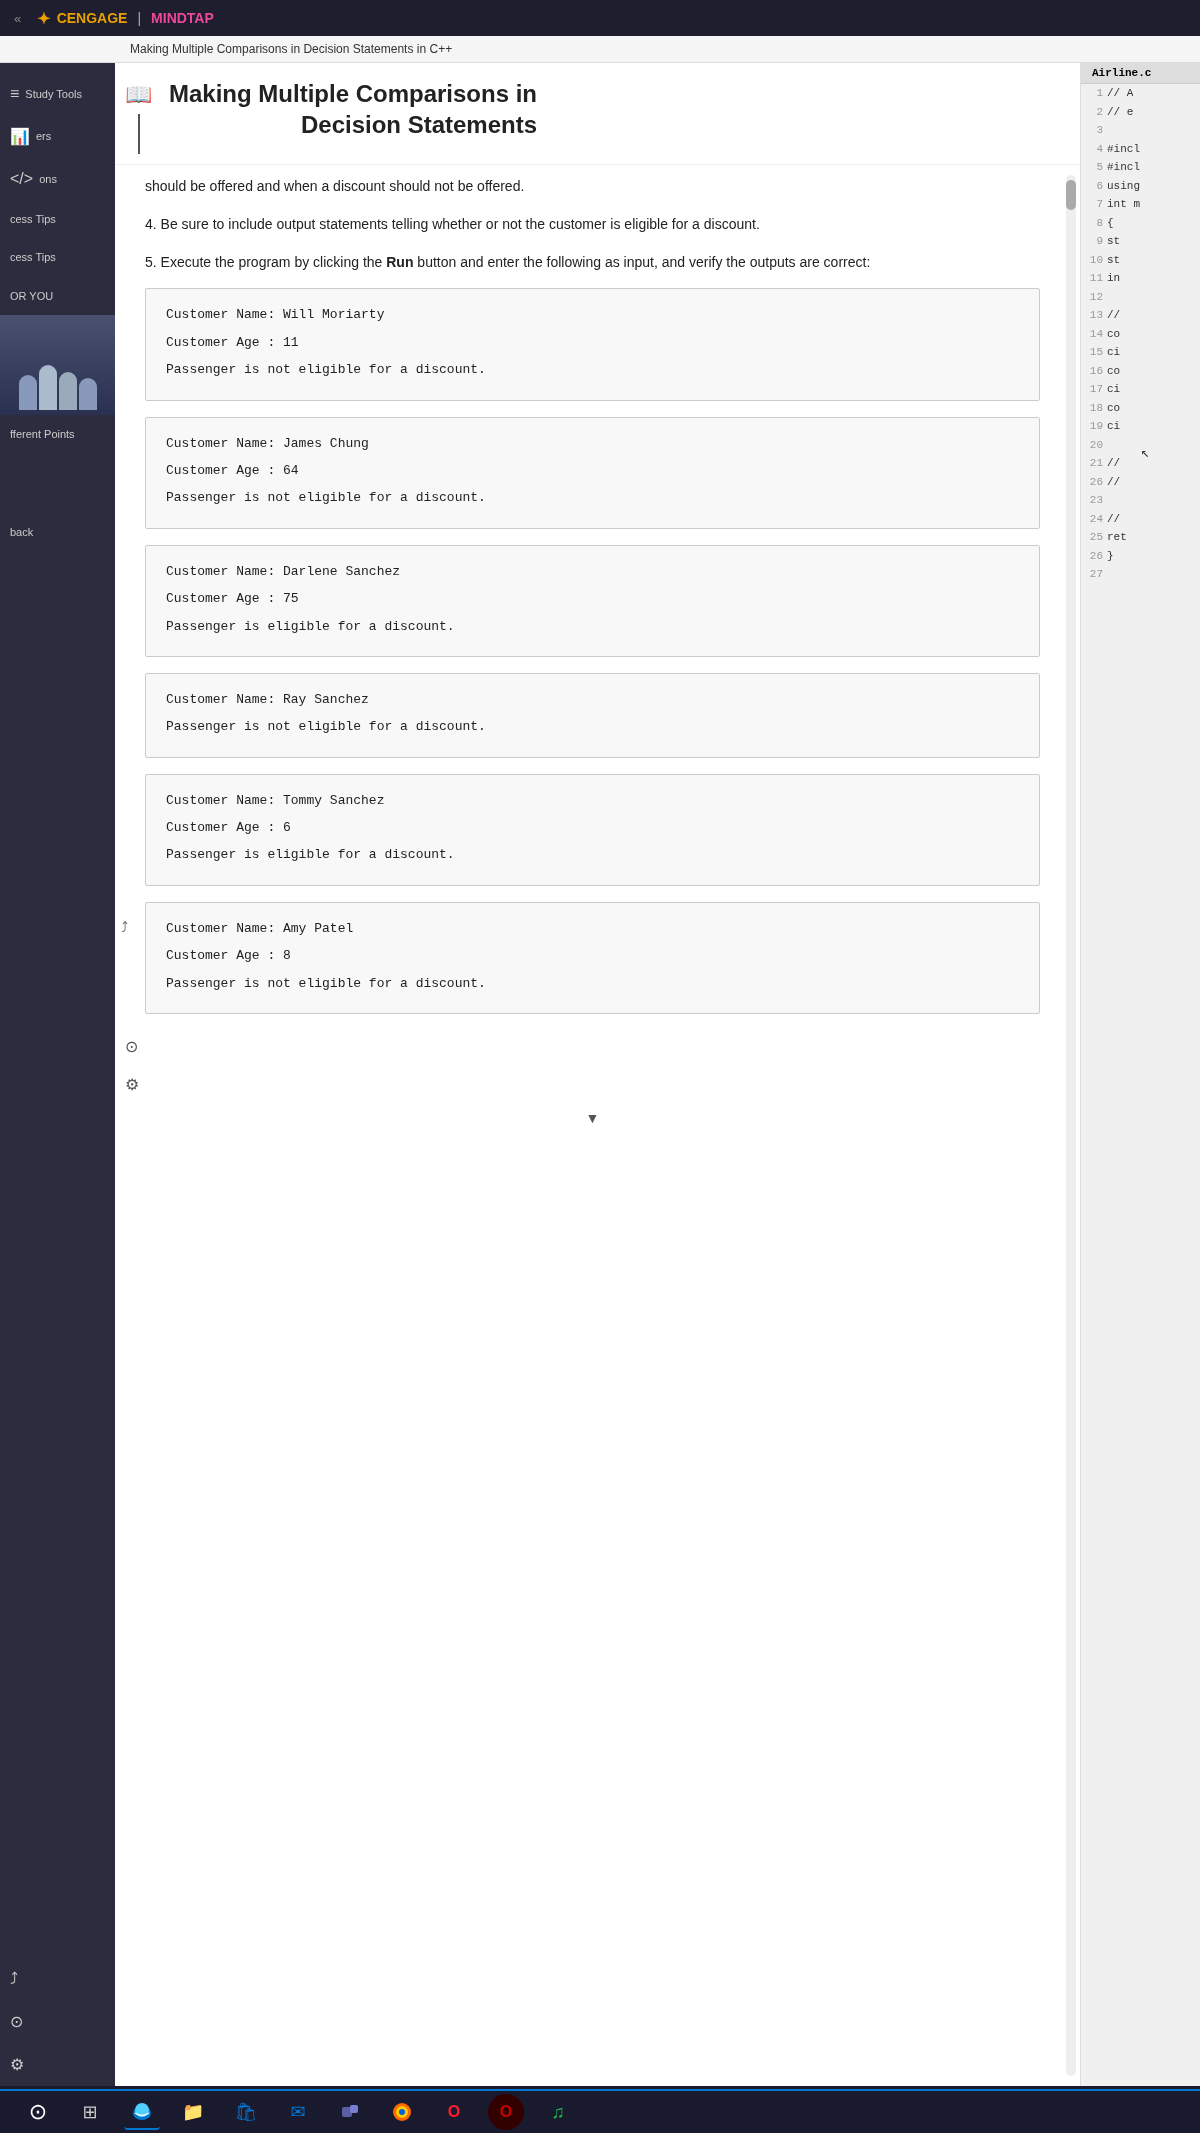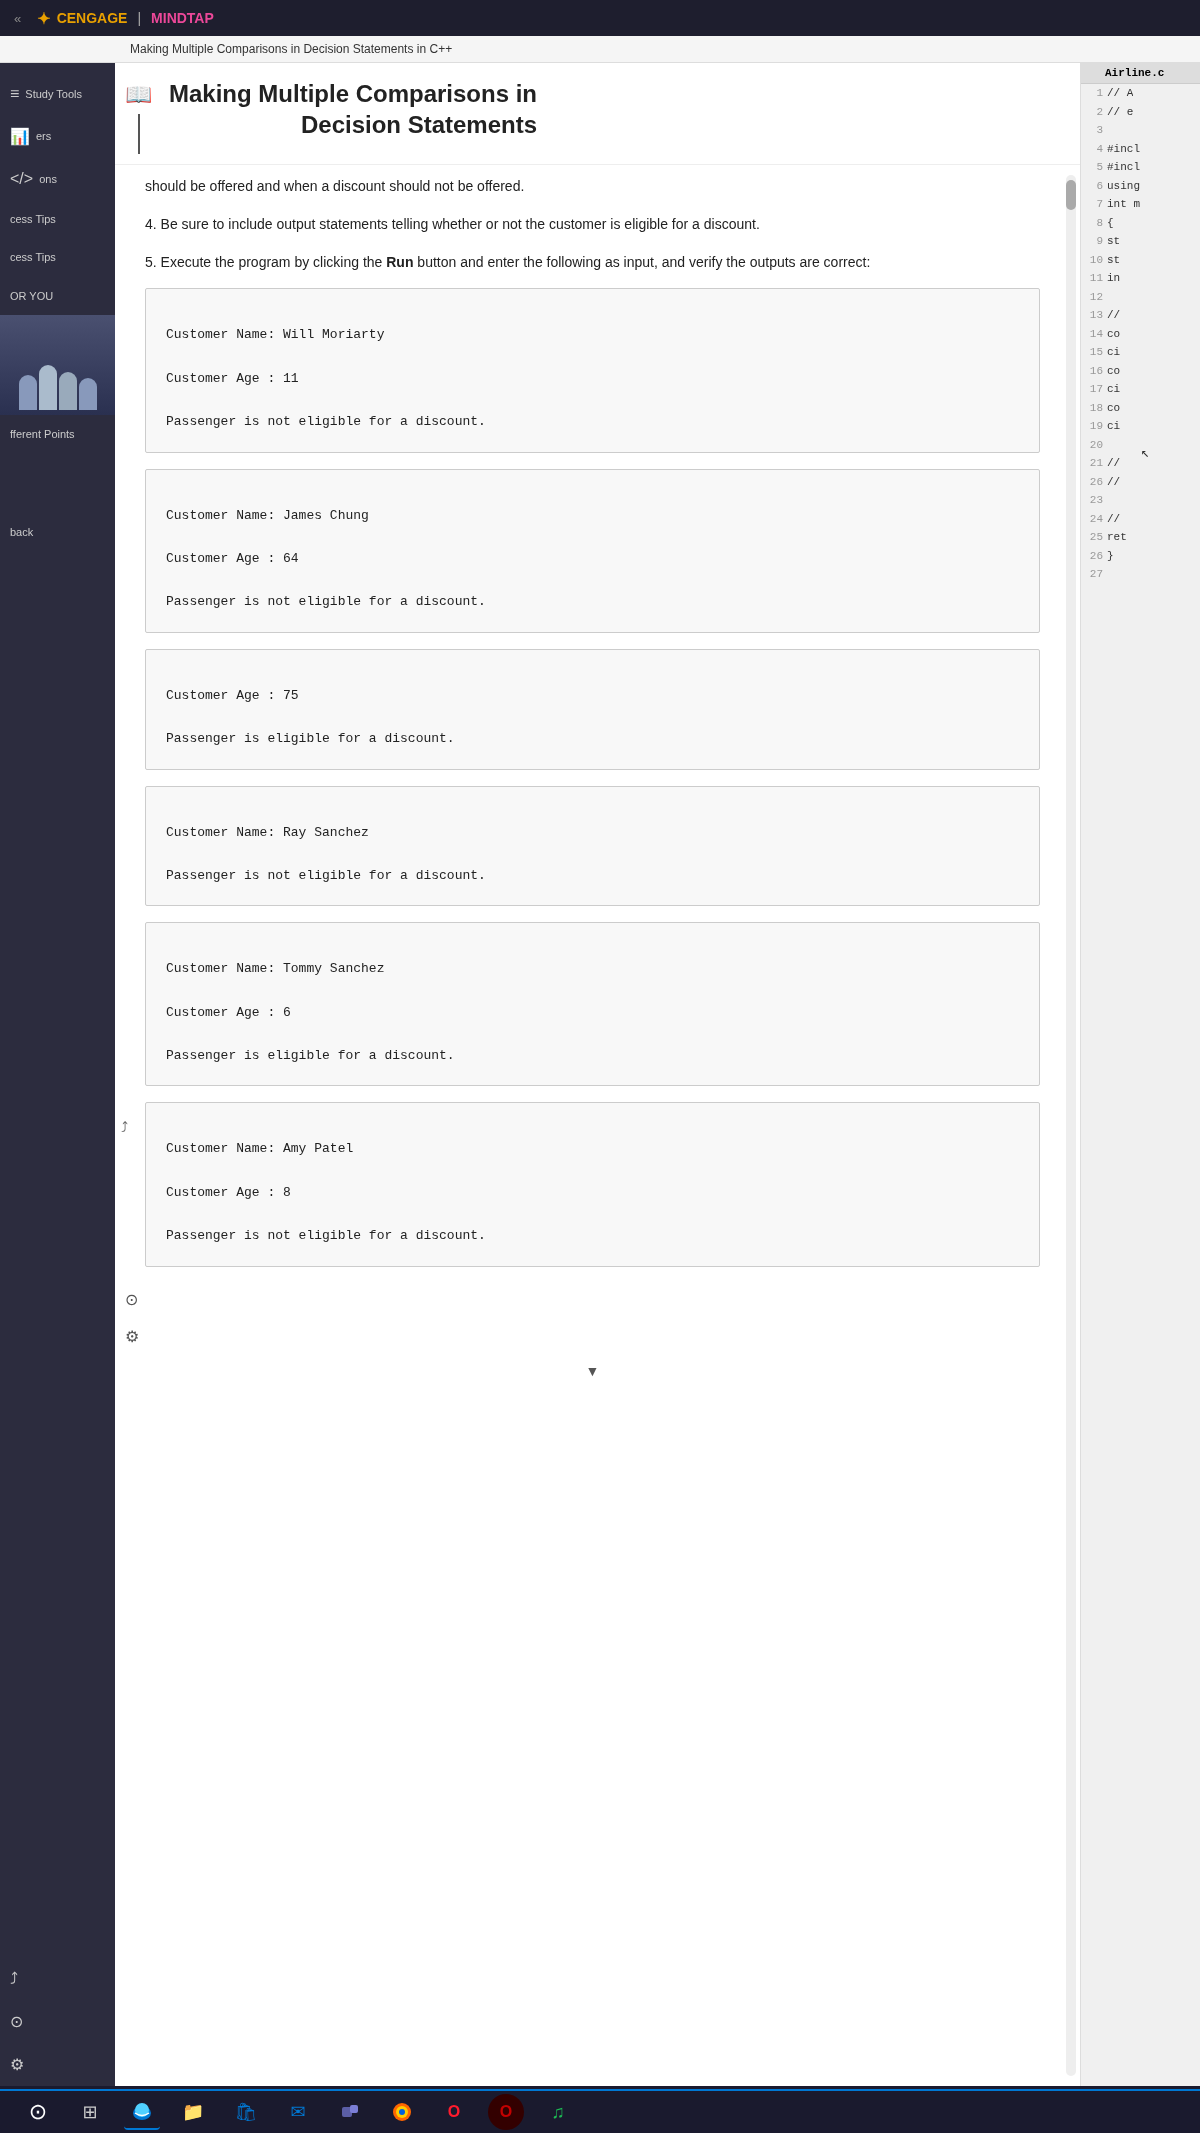--- a/index.html
+++ b/index.html
@@ -177,36 +177,35 @@
       padding: 14px 20px;
       margin: 10px 0 16px 0;
       background: #f8f8f8;
       font-family: 'Courier New', monospace;
       font-size: 13px;
       line-height: 1.8;
       color: #222;
     }
     .output-section {
       margin-bottom: 4px;
-      margin-top: 20px;
     }
 
     
     .code-panel {
       width: 120px;
       background: #f0f0f0;
       border-left: 1px solid #ddd;
       font-family: 'Courier New', monospace;
       font-size: 11px;
       overflow: hidden;
       flex-shrink: 0;
     }
     .code-panel-header {
       background: #ddd;
-      padding: 4px 24px;
+      padding: 4px 11px;
       font-size: 11px;
       font-weight: bold;
       border-bottom: 1px solid #ccc;
       white-space: nowrap;
       overflow: hidden;
     }
     .code-line {
       display: flex;
       gap: 4px;
       padding: 1px 4px;
@@ -372,20 +371,21 @@
             <div class="output-section">Passenger is not eligible for a discount.</div>
           </div>
 
           <div class="output-box">
             <div class="output-section">Customer Name: James Chung</div>
             <div class="output-section">Customer Age : 64</div>
             <div class="output-section">Passenger is not eligible for a discount.</div>
           </div>
 
           <div class="output-box">
+            <div class="output-section">Customer Name: Darlene Sanchez</div>
             <div class="output-section">Customer Age : 75</div>
             <div class="output-section">Passenger is eligible for a discount.</div>
           </div>
 
           <div class="output-box">
             <div class="output-section">Customer Name: Ray Sanchez</div>
             <div class="output-section">Passenger is not eligible for a discount.</div>
           </div>
 
           <div class="output-box">

